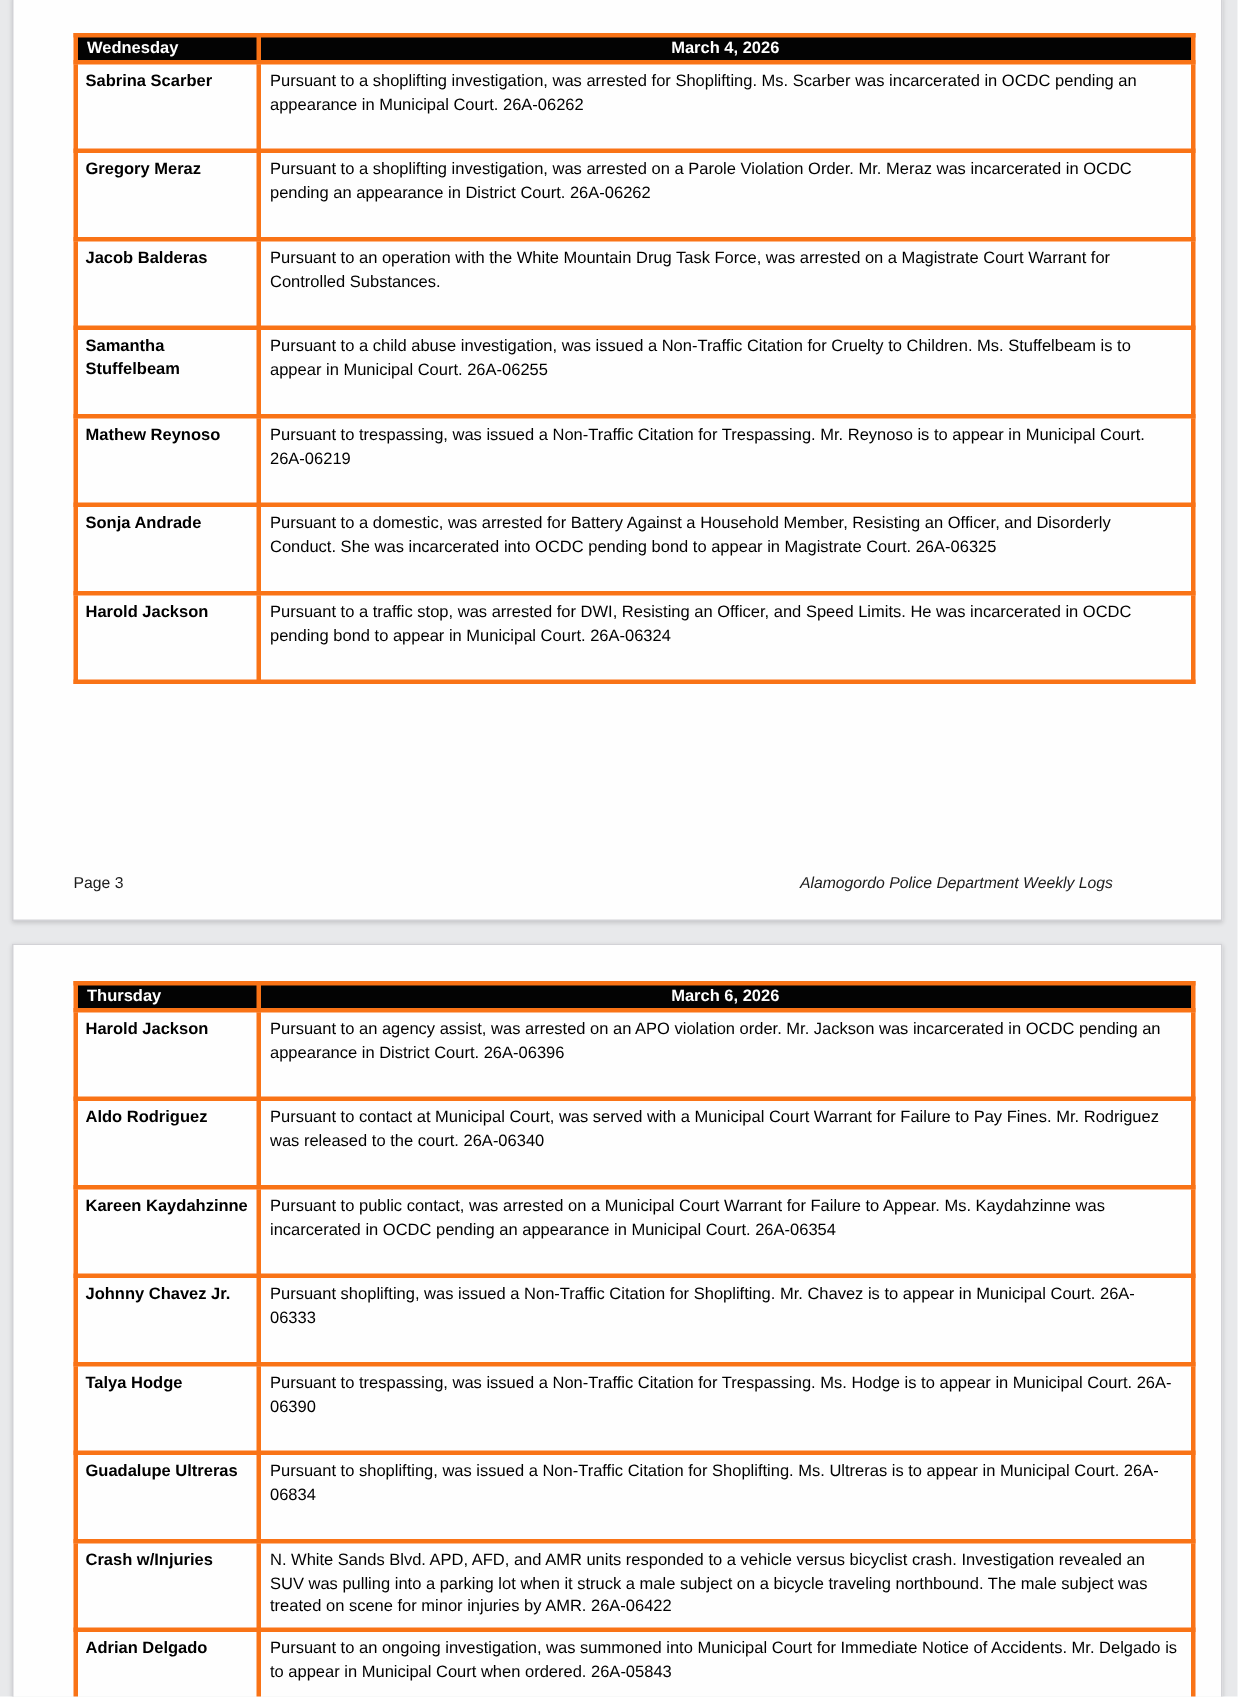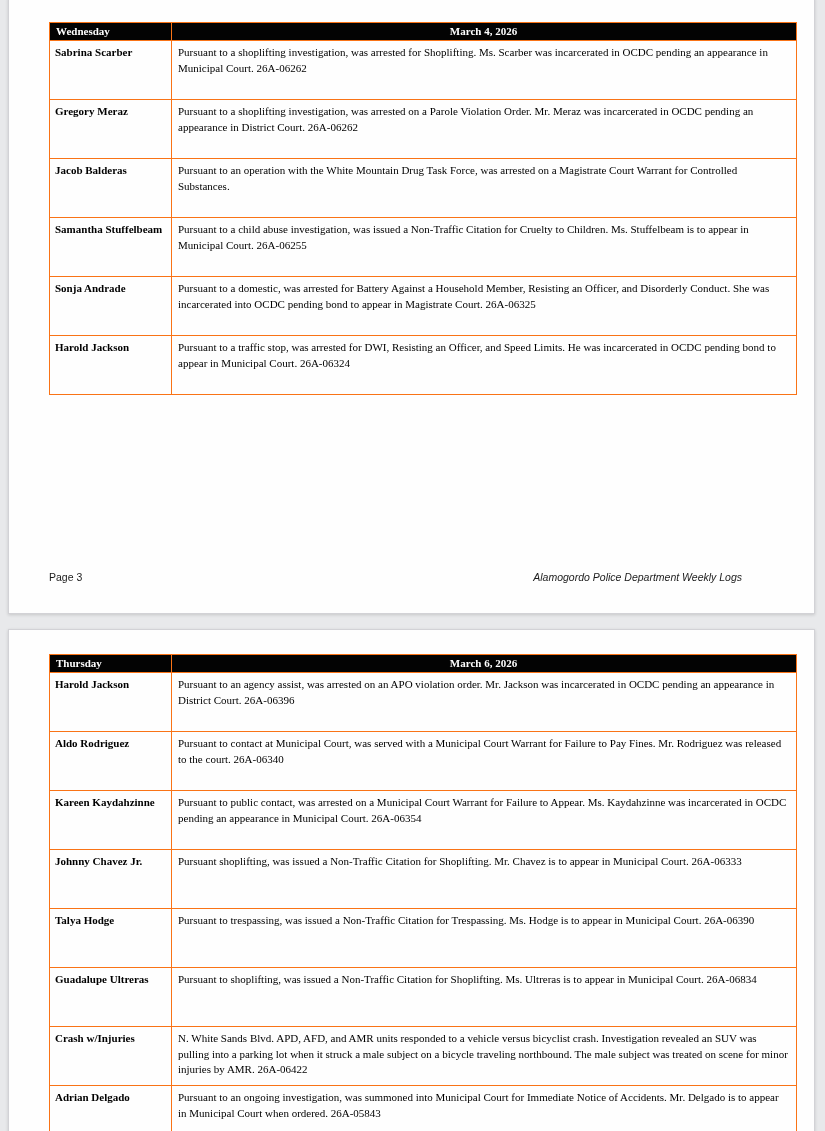--- a/index.html
+++ b/index.html
@@ -27,22 +27,21 @@
     left:40px;
     width:748px;
     border-collapse:collapse;
     table-layout:fixed;
   }
   .page1 table.log-table { top:24px; }
   .page2 table.log-table { top:24px; }
 
   table.log-table th,
   table.log-table td {
-    border:1px solid #f97316;
-    font-family:Liberation Serif, serif;
+    border:3px solid #f97316;
   }
   table.log-table thead th {
     background:#030303;
     color:#fff;
     font-size:11px;
     font-weight:bold;
     height:18px;
     padding:1px 7px 2px 6px;
     vertical-align:middle;
   }
@@ -71,21 +70,21 @@
     position:absolute;
     left:40px;
     right:72px;
     top:573px;
     font-size:10.5px;
     color:#1b1b1b;
     display:flex;
     justify-content:space-between;
     align-items:flex-end;
   }
-  .footer-doc-title { font-style:italic; }
+  .footer-doc-title { font-style:italic;margin-top:12px; }
 </style>
 </head>
 <body>
 
 <div>
 
   <section class="page page1">
     <table class="log-table">
         <colgroup>
           <col class="name-col">
@@ -106,20 +105,24 @@
             <td class="name-cell">Gregory Meraz</td>
             <td class="desc-cell">Pursuant to a shoplifting investigation, was arrested on a Parole Violation Order. Mr. Meraz was incarcerated in OCDC pending an appearance in District Court. 26A-06262</td>
           </tr>
           <tr>
             <td class="name-cell">Jacob Balderas</td>
             <td class="desc-cell">Pursuant to an operation with the White Mountain Drug Task Force, was arrested on a Magistrate Court Warrant for Controlled Substances.</td>
           </tr>
           <tr>
             <td class="name-cell">Samantha Stuffelbeam</td>
             <td class="desc-cell">Pursuant to a child abuse investigation, was issued a Non-Traffic Citation for Cruelty to Children. Ms. Stuffelbeam is to appear in Municipal Court. 26A-06255</td>
+          </tr>
+          <tr>
+            <td class="name-cell">Mathew Reynoso</td>
+            <td class="desc-cell">Pursuant to trespassing, was issued a Non-Traffic Citation for Trespassing. Mr. Reynoso is to appear in Municipal Court. 26A-06219</td>
           </tr>
           <tr>
             <td class="name-cell">Sonja Andrade</td>
             <td class="desc-cell">Pursuant to a domestic, was arrested for Battery Against a Household Member, Resisting an Officer, and Disorderly Conduct. She was incarcerated into OCDC pending bond to appear in Magistrate Court. 26A-06325</td>
           </tr>
           <tr>
             <td class="name-cell">Harold Jackson</td>
             <td class="desc-cell">Pursuant to a traffic stop, was arrested for DWI, Resisting an Officer, and Speed Limits. He was incarcerated in OCDC pending bond to appear in Municipal Court. 26A-06324</td>
           </tr>
         </tbody>

